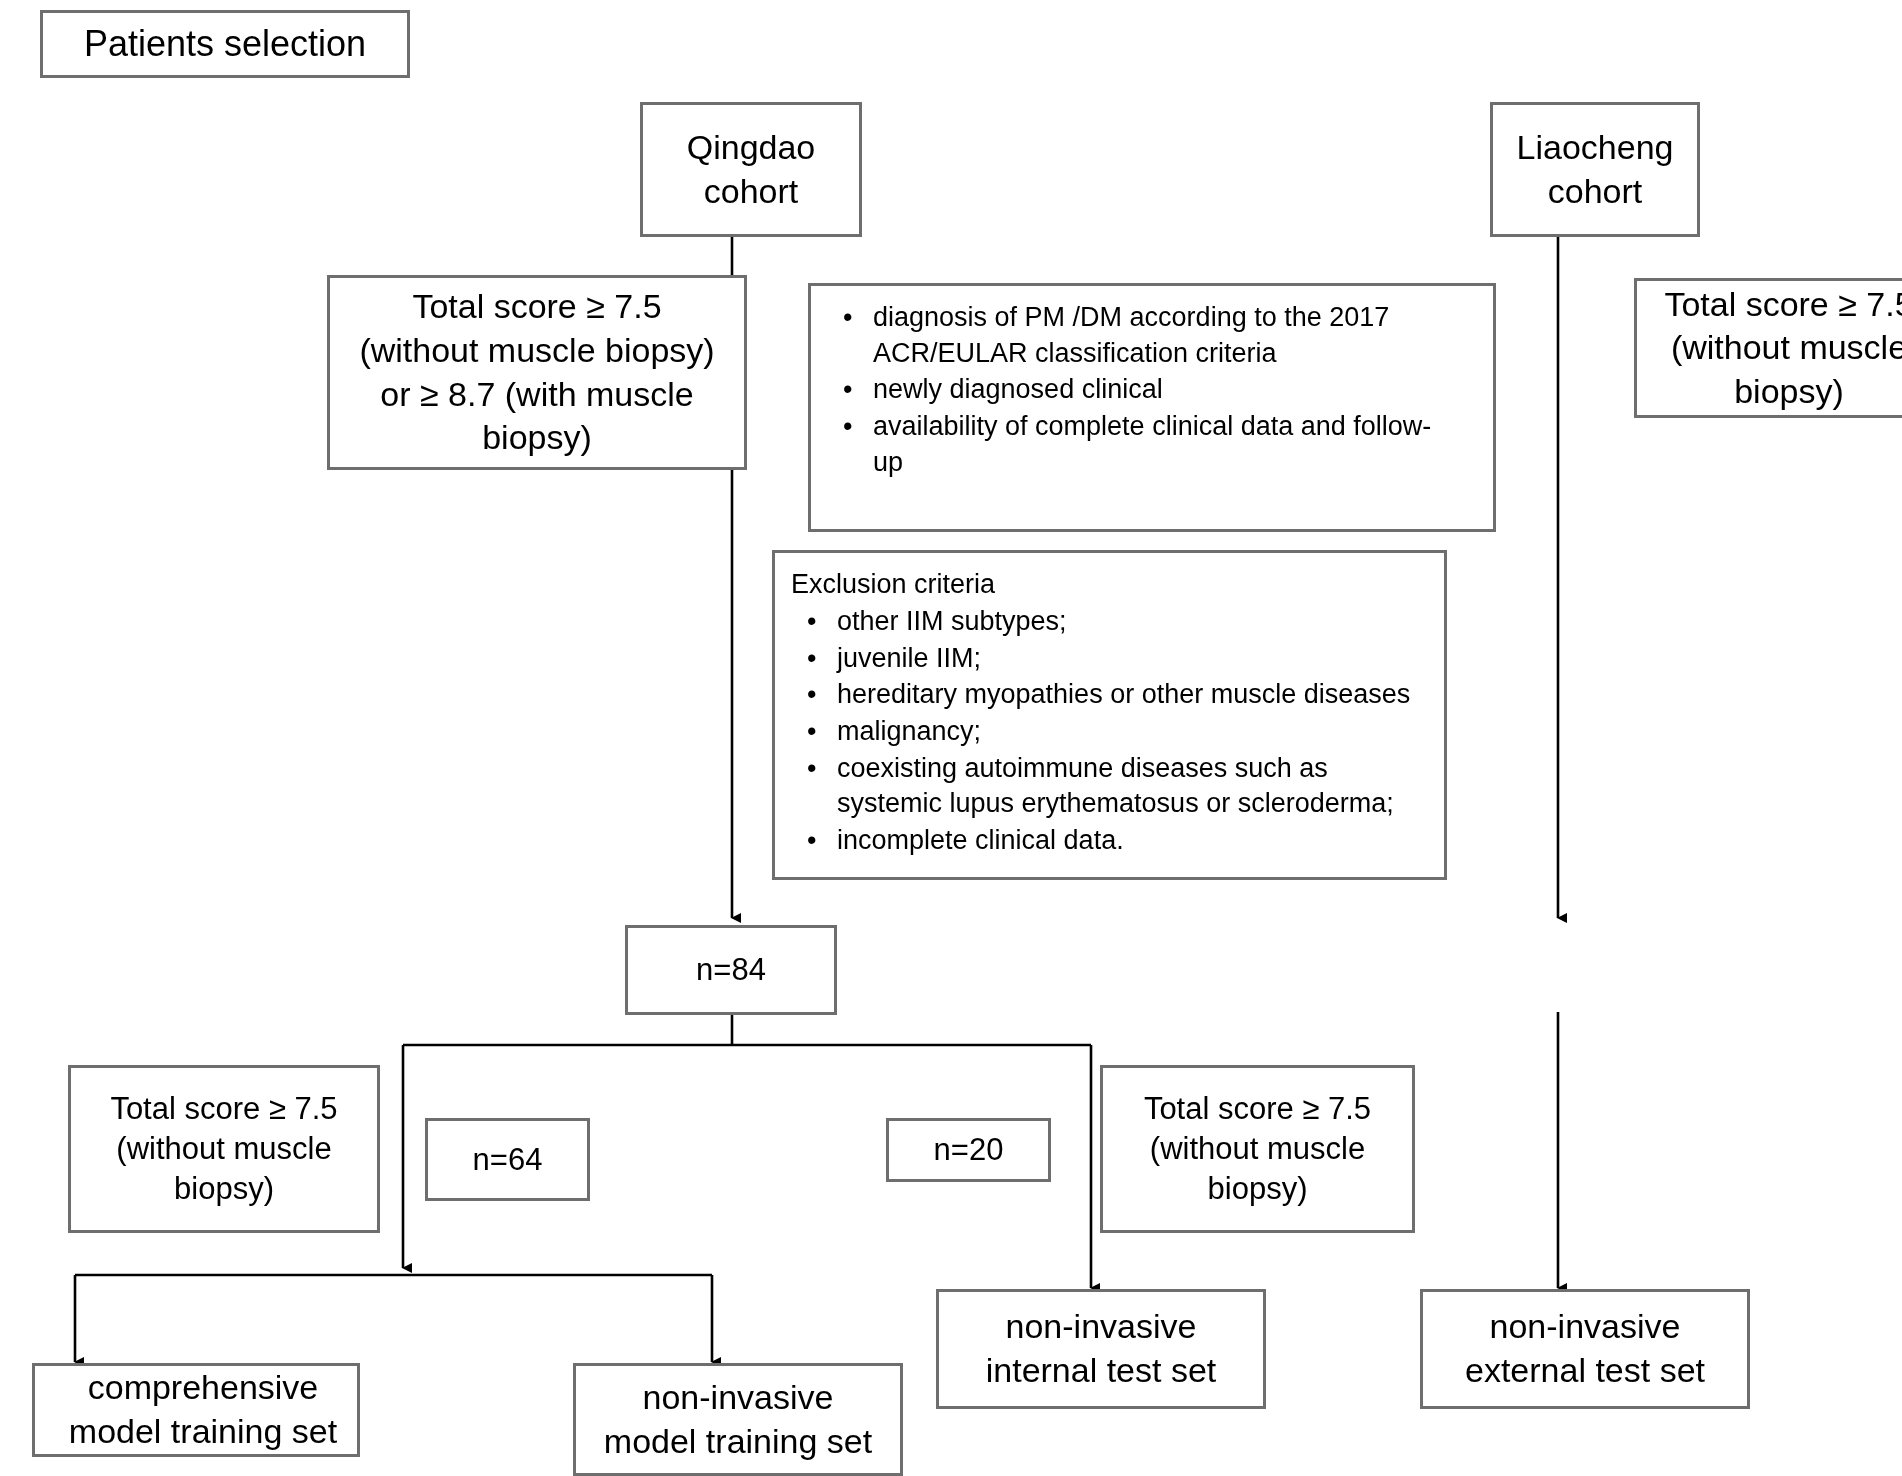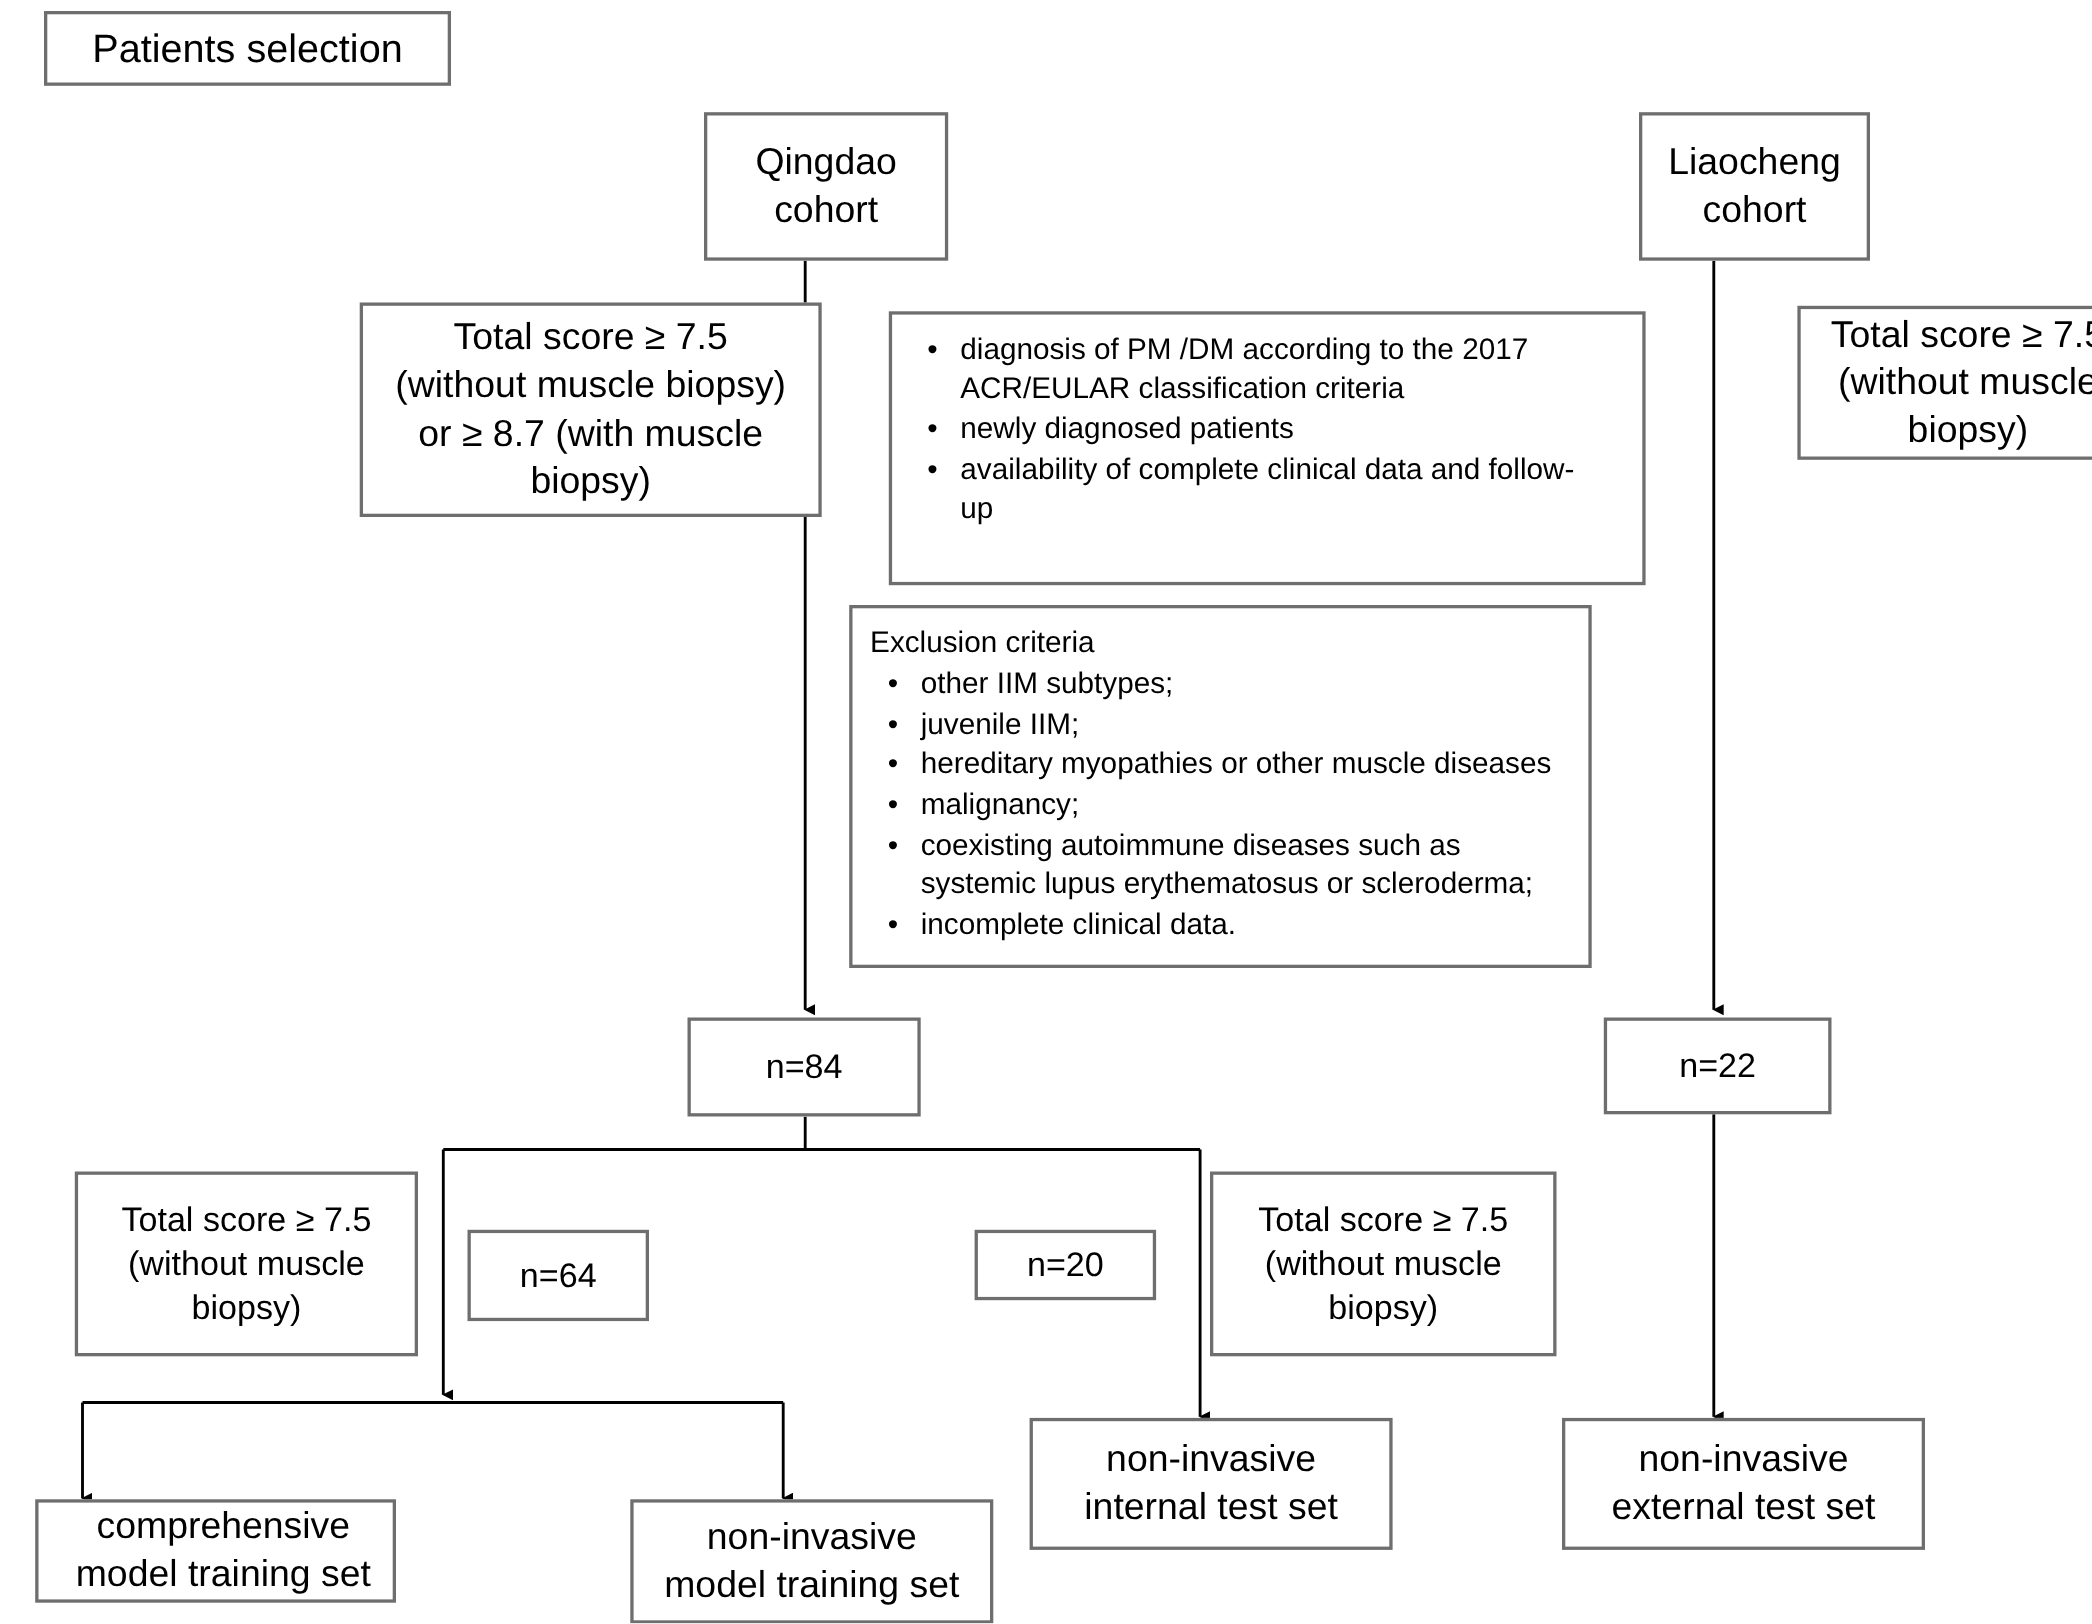--- a/index.html
+++ b/index.html
@@ -141,21 +141,21 @@
   <div class="box left-align" style="left:808px; top:283px; width:688px; height:249px;">
     <div class="crit-wrap">
       <ul class="crit-list">
         <li>
           <span class="bullet">•</span>
           <span class="box-text" style="padding:0;">diagnosis of PM /DM according to the 2017
 ACR/EULAR classification criteria</span>
         </li>
         <li>
           <span class="bullet">•</span>
-          <span class="box-text" style="padding:0;">newly diagnosed patients</span>
+          <span class="box-text" style="padding:0;">newly diagnosed clinical</span>
         </li>
         <li>
           <span class="bullet">•</span>
           <span class="box-text" style="padding:0;">availability of complete clinical data and follow-
 up</span>
         </li>
       </ul>
     </div>
   </div>
 
@@ -189,23 +189,20 @@
           <span class="box-text" style="padding:0;">incomplete clinical data.</span>
         </li>
       </ul>
     </div>
   </div>
 
   <div class="box fs-n" style="left:625px; top:925px; width:212px; height:90px;">
     <span class="box-text">n=84</span>
   </div>
 
-  <div class="box fs-n" style="left:1458px; top:925px; width:207px; height:88px;">
-    <span class="box-text">n=22</span>
-  </div>
 
   <div class="box fs-small" style="left:68px; top:1065px; width:312px; height:168px;">
     <span class="box-text">Total score ≥ 7.5
 (without muscle
 biopsy)</span>
   </div>
 
   <div class="box fs-n" style="left:425px; top:1118px; width:165px; height:83px;">
     <span class="box-text">n=64</span>
   </div>

